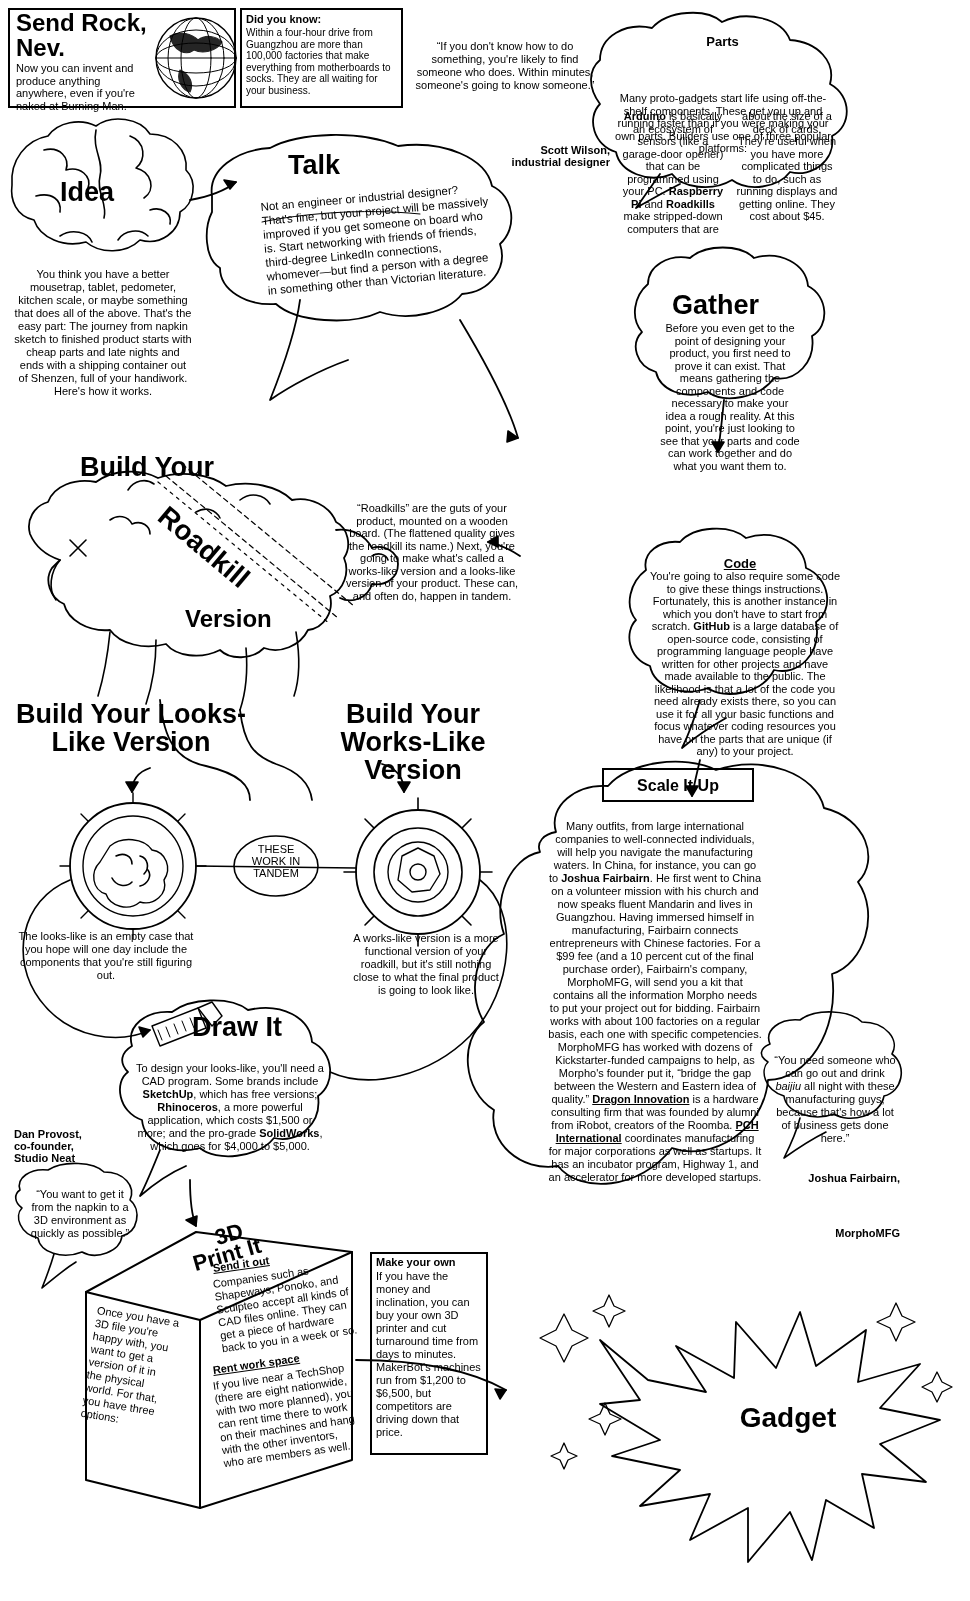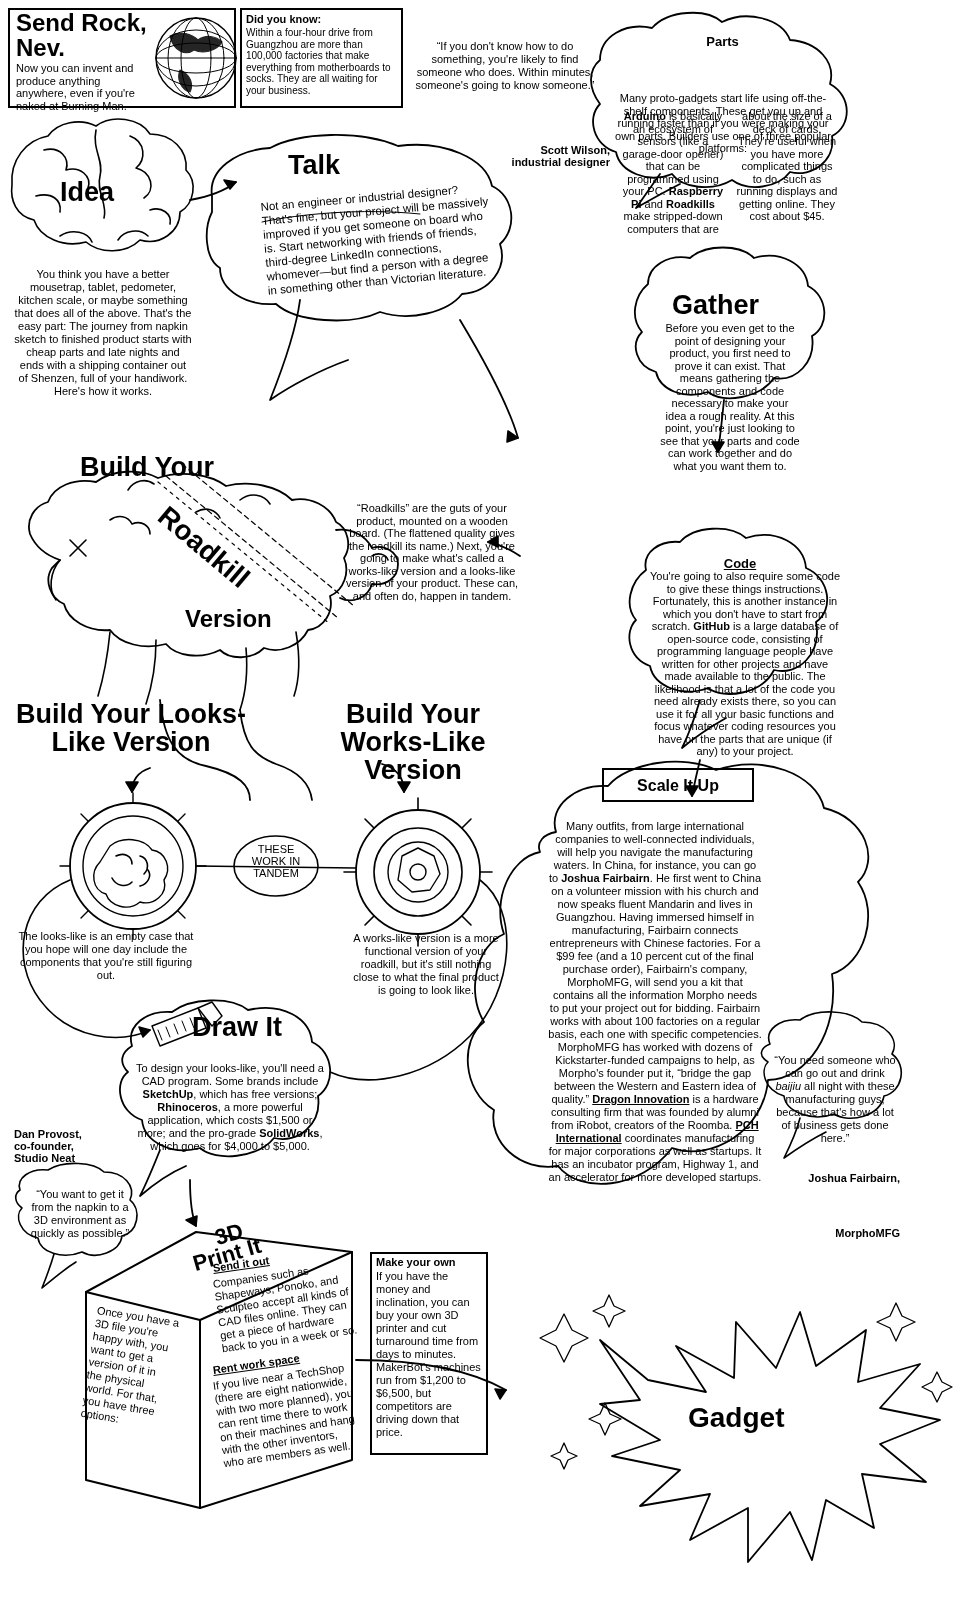--- a/index.html
+++ b/index.html
@@ -270,13 +270,13 @@
   <span>Many outfits, from large international companies to well-connected individuals, will help you navigate the manufacturing waters. In China, for instance, you can go to </span><span class="b">Joshua Fairbairn</span><span>. He first went to China on a volunteer mission with his church and now speaks fluent Mandarin and lives in Guangzhou. Having immersed himself in manufacturing, Fairbairn connects entrepreneurs with Chinese factories. For a $99 fee (and a 10 percent cut of the final purchase order), Fairbairn's company, MorphoMFG, will send you a kit that contains all the information Morpho needs to put your project out for bidding. Fairbairn works with about 100 factories on a regular basis, each one with specific competencies. MorphoMFG has worked with dozens of Kickstarter-funded campaigns to help, as Morpho's founder put it, “bridge the gap between the Western and Eastern idea of quality.”</span>
   <span class="b u">Dragon Innovation</span><span> is a hardware consulting firm that was founded by alumni from iRobot, creators of the Roomba. </span><span class="b u">PCH International</span><span> coordinates manufacturing for major corporations as well as startups. It has an incubator program, Highway 1, and an accelerator for more developed startups.</span>
 </div>
 
 <div class="abs txt ctr" style="left:772px;top:1054px;width:126px;line-height:13px;">
   <span>“You need someone who can go out and drink </span><span class="i">baijiu</span><span> all night with these manufacturing guys, because that's how a lot of business gets done here.”</span>
 </div>
 <div class="abs txt b" style="left:700px;top:1172px;width:200px;text-align:right;">Joshua Fairbairn,</div>
 <div class="abs txt b" style="left:700px;top:1184px;width:200px;text-align:right;margin-top:43px;">MorphoMFG</div>
 
-<div class="abs bighdr" style="left:688px;top:1402px;width:200px;font-size:28px;">Gadget</div>
+<div class="abs bighdr" style="left:688px;top:1402px;width:200px;font-size:28px;text-align:center;">Gadget</div>
 
 </body></html>

